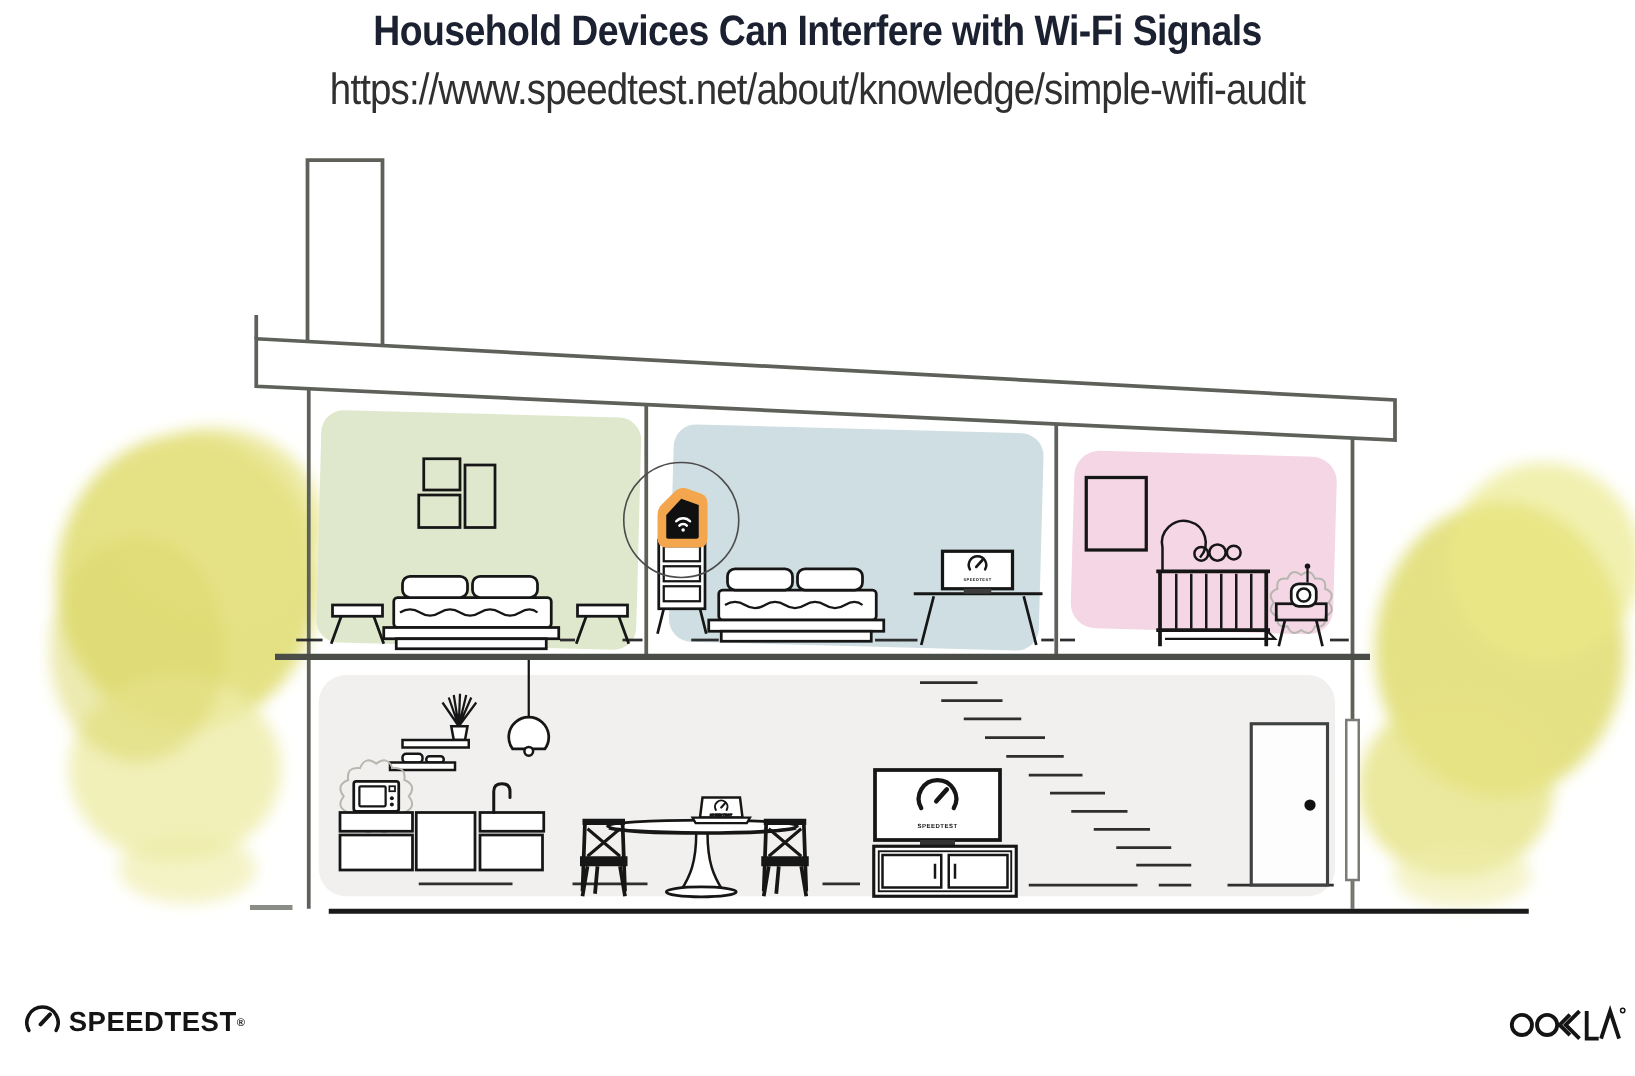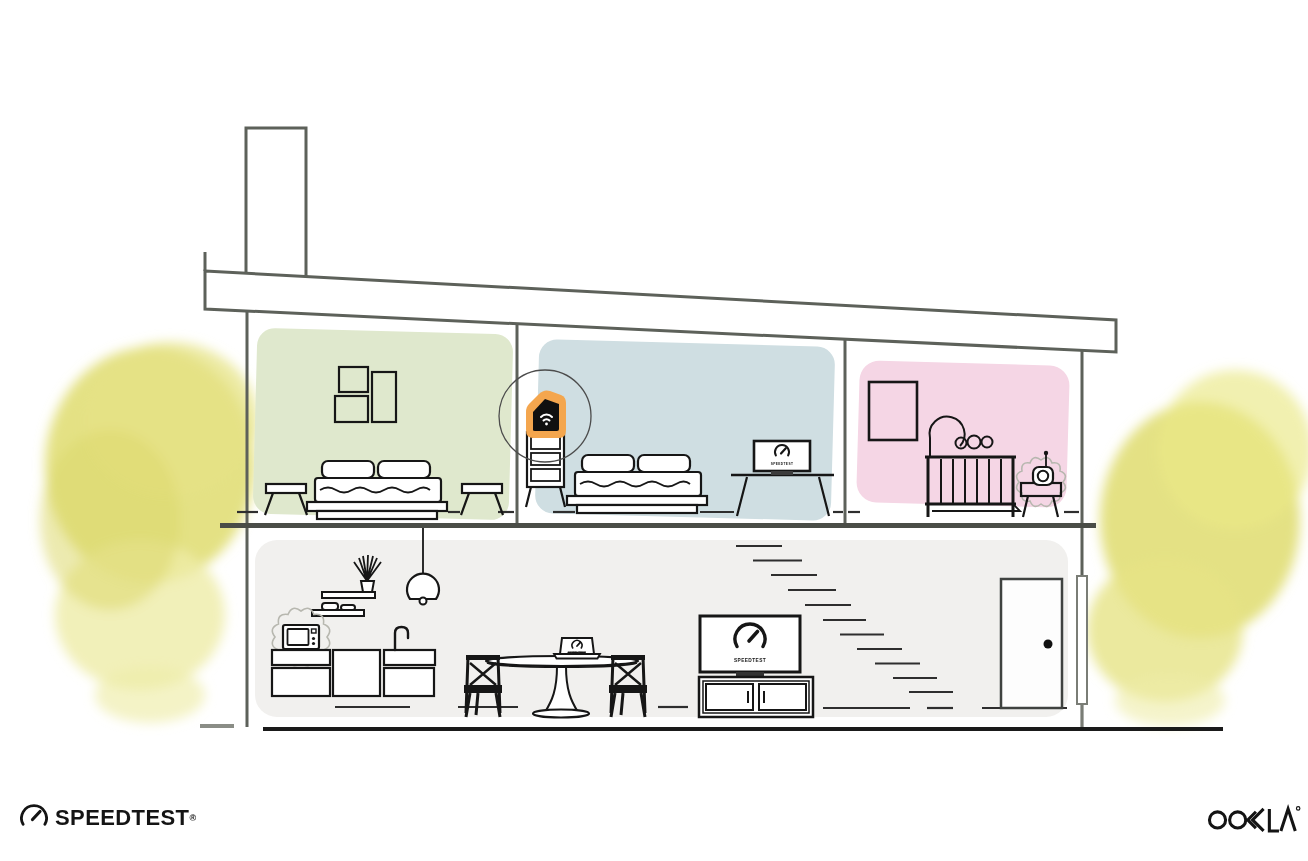--- a/index.html
+++ b/index.html
@@ -30,20 +30,24 @@
   .foot-left svg{position:static;}
   .st-word{font-size:22px;font-weight:bold;color:#141414;letter-spacing:0.4px;margin-left:7px;}
   .st-reg{font-size:9px;font-weight:bold;color:#141414;vertical-align:top;line-height:10px;}
   .ookla{position:absolute;left:1206px;top:800px;width:96px;height:36px;}
 </style>
 </head>
 <body>
 
 <div class="page">
 
+  <div class="hdr">
+    <div class="title">Household Devices Can Interfere with Wi-Fi Signals</div>
+    <div class="url">https://www.speedtest.net/about/knowledge/simple-wifi-audit</div>
+  </div>
 
   <svg class="illus" viewBox="0 0 1308 861">
     <defs>
       <filter id="wc" x="-40%" y="-40%" width="180%" height="180%">
           <feGaussianBlur stdDeviation="6"></feGaussianBlur>
         </filter>
       <g id="bed">
         <rect class="fw ink" x="-7" y="17" width="126" height="24" rx="3" stroke-width="2.2"></rect>
         <path class="ink" d="M-2,29 q8,-5 16,0 t16,0 t16,0 t16,0 t16,0 t16,0 t14,0" stroke-width="1.8"></path>
         <rect class="fw ink" x="0" y="0" width="52" height="17" rx="6" stroke-width="2.2"></rect>

